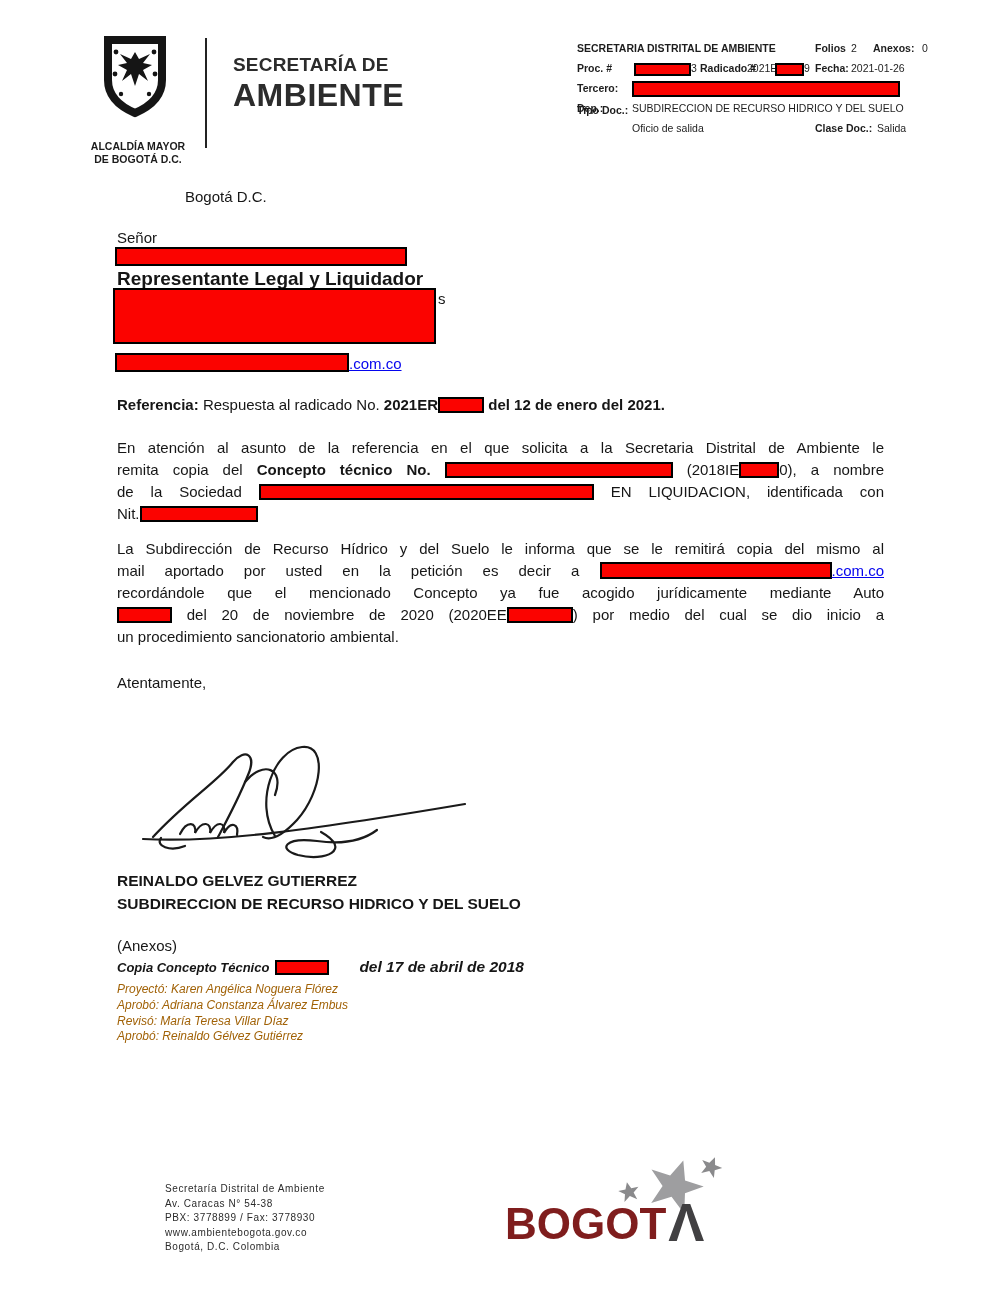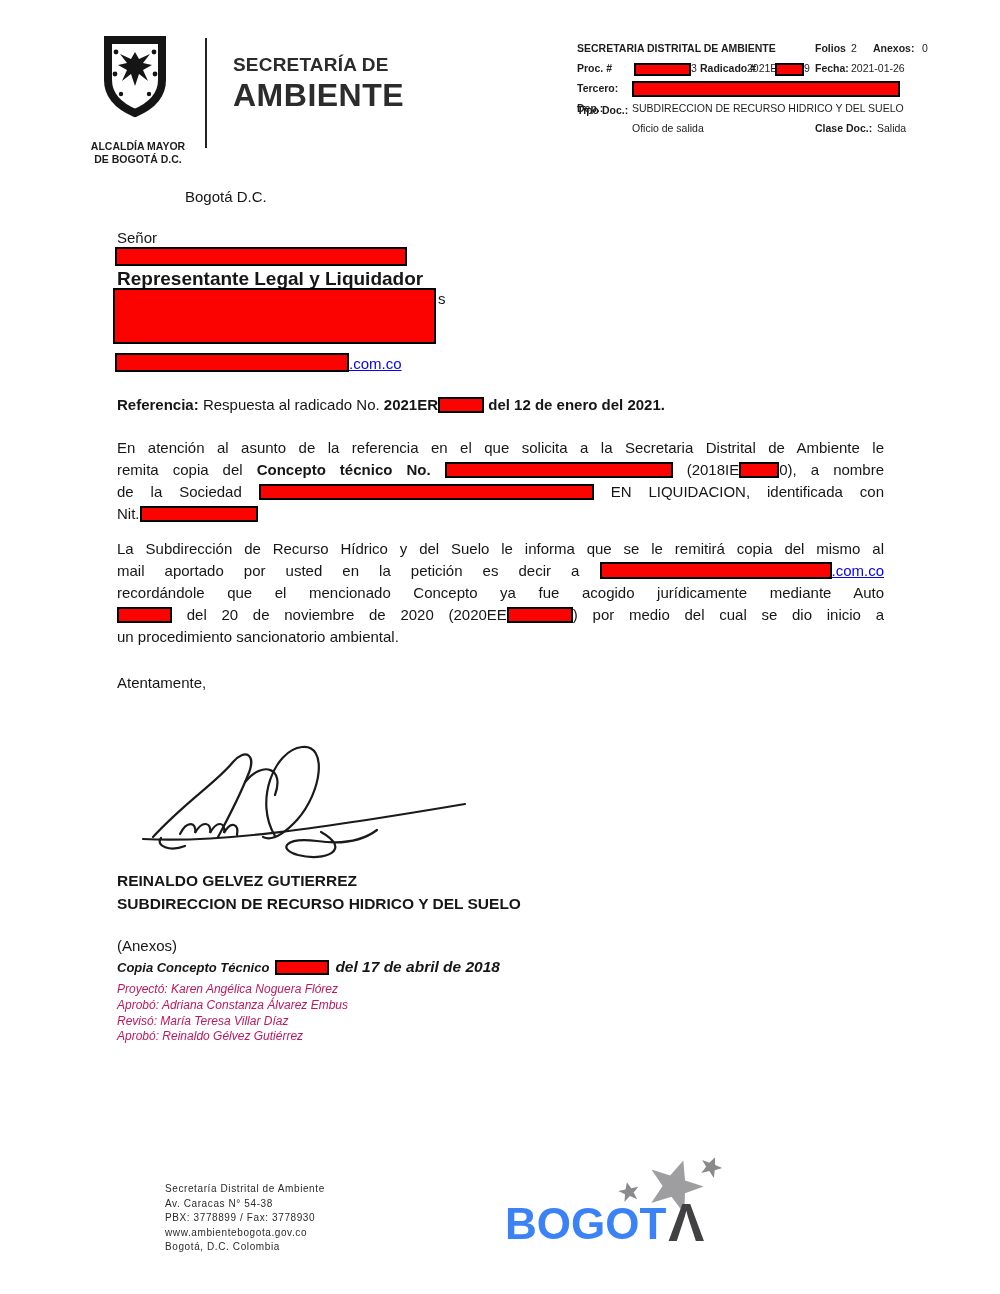--- a/index.html
+++ b/index.html
@@ -9,23 +9,23 @@
   .abs { position:absolute; }
   .b { font-weight:700; }
   .i { font-style:italic; }
   .fs15 { font-size:15px; }
   .hdr { font-size:10.5px; color:#1d1d1d; white-space:nowrap; }
   .rbox { background:#fb0300; border:2px solid #000; display:inline-block; vertical-align:text-bottom; }
   .rblock { background:#fb0300; border:2px solid #000; position:absolute; }
   .jline { text-align:justify; text-align-last:justify; white-space:normal; height:22px; font-size:15px; }
   .lline { text-align:left; height:22px; font-size:15px; }
   .link { color:#0504ee; text-decoration:underline; }
-  .credits div { font-size:12px; font-style:italic; line-height:15.8px; color:#be185d; }
+  .credits div { font-size:12px; font-style:italic; line-height:15.8px; color:#a16207; }
   .footaddr div { font-size:10px; line-height:14.6px; letter-spacing:.6px; color:#2b2b2b; }
-  .logotxt { font-weight:800; color:#3b82f6; font-size:44px; letter-spacing:0; line-height:1; }
+  .logotxt { font-weight:800; color:#7f1d1d; font-size:44px; letter-spacing:0; line-height:1; }
   .logolambda { font-weight:800; color:#414042; font-size:54px; line-height:1; position:relative; top:-7px; margin-left:2px; }
 </style>
 </head>
 <body>
 
 <div class="page">
 
   <div class="abs" style="left:103px; top:36px; width:64px; height:82px;">
     <svg width="64" height="82" viewBox="0 0 64 82">
       <path d="M5 4 h54 v40 c0 17 -13 27 -27 33 C18 71 5 61 5 44 Z" fill="#ffffff" stroke="#151515" stroke-width="8"></path>
@@ -140,21 +140,21 @@
     </svg>
   </div>
 
   <div class="abs b" style="left:117px; top:872px; font-size:15.5px;">REINALDO GELVEZ GUTIERREZ</div>
   <div class="abs b" style="left:117px; top:895px; font-size:15.5px;">SUBDIRECCION DE RECURSO HIDRICO Y DEL SUELO</div>
 
   <div class="abs fs15" style="left:117px; top:937px;">(Anexos)</div>
   <div class="abs" style="left:117px; top:958px; display:flex; align-items:center; gap:6px;">
     <span class="b i" style="font-size:13px;">Copia Concepto Técnico</span>
     <span class="rbox" style="width:54px; height:15px;"></span>
-    <span class="b i" style="font-size:15.5px;">del 17 de abril de 2018</span>
+    <span class="b i" style="font-size:15.5px;margin-left:24px;">del 17 de abril de 2018</span>
   </div>
 
   <div class="abs credits" style="left:117px; top:982px;">
     <div>Proyectó: Karen Angélica Noguera Flórez</div>
     <div>Aprobó: Adriana Constanza Álvarez Embus</div>
     <div>Revisó: María Teresa Villar Díaz</div>
     <div>Aprobó: Reinaldo Gélvez Gutiérrez</div>
   </div>
 
   <div class="abs footaddr" style="left:140px; top:1182px;margin-left:25px;">

